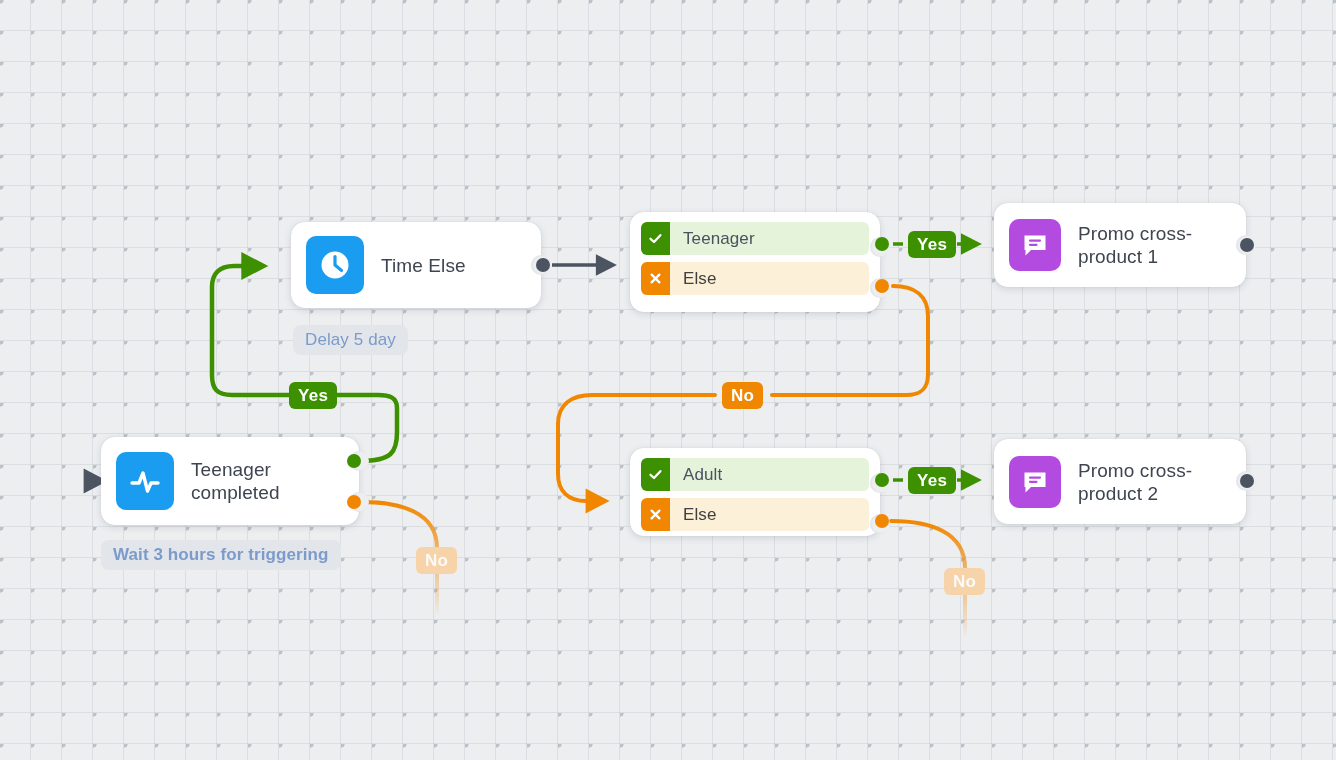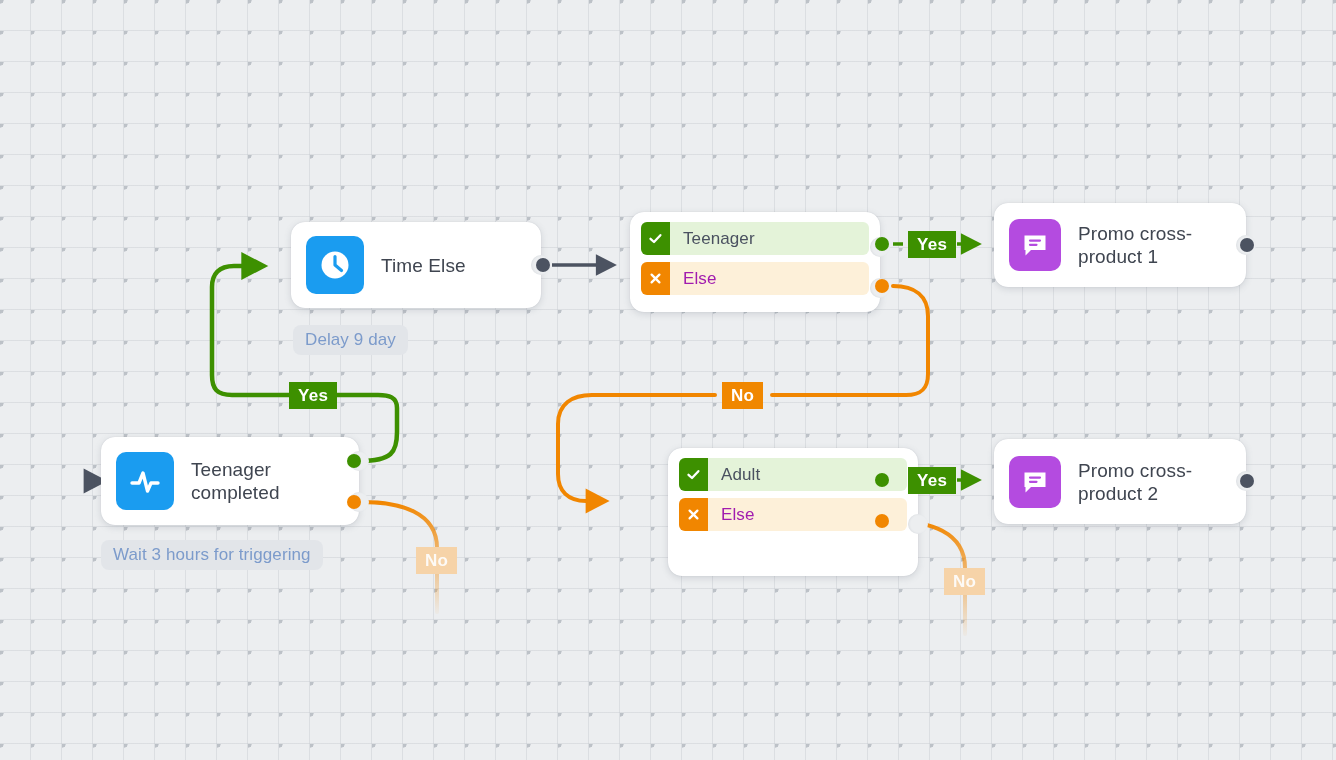--- a/index.html
+++ b/index.html
@@ -134,21 +134,21 @@
     flex: 1 1 auto;
     font-size: 17px;
     padding-left: 13px;
     letter-spacing: 0.1px;
   }
   .cond-yes { background: #e4f3d9; }
   .cond-yes .cond-mark { background: #3d9000; }
   .cond-yes .cond-text { color: #4a5160; }
   .cond-else { background: #fdf0d9; }
   .cond-else .cond-mark { background: #f18600; }
-  .cond-else .cond-text { color: #a21caf; }
+  .cond-else .cond-text { color: #404040; }
 
   
   .dot {
     position: absolute;
     width: 14px;
     height: 14px;
     border-radius: 50%;
     z-index: 6;
   }
   .dot-green  { background: #3d9000; }
@@ -156,21 +156,21 @@
   .dot-dark   { background: #4c5361; }
 
   
   .badge {
     position: absolute;
     display: flex;
     align-items: center;
     justify-content: center;
     height: 27px;
     padding: 0 9px;
-    border-radius: 0;
+    border-radius: 6px;
     color: #ffffff;
     font-size: 17px;
     font-weight: bold;
     letter-spacing: 0.3px;
     z-index: 7;
     box-sizing: border-box;
   }
   .badge-yes { background: #3d9000; }
   .badge-no  { background: #f08700; }
   .badge-faded { background: #f6d3a8; color: #fdfaf6; }
@@ -296,23 +296,23 @@
   <div class="badge badge-no" style="left:722px; top:382px;">No</div>
 
   <div class="badge badge-yes" style="left:908px; top:231px;">Yes</div>
 
   <div class="badge badge-yes" style="left:908px; top:467px;">Yes</div>
 
   <div class="badge badge-faded" style="left:416px; top:547px;">No</div>
 
   <div class="badge badge-faded" style="left:944px; top:568px;">No</div>
 
-  <div class="chip" style="left:293px; top:325px;">Delay 9 day</div>
-
-  <div class="chip" style="left:101px; top:540px;">Wait 3 hours for triggering</div>
+  <div class="chip" style="left:293px; top:325px;">Delay 5 day</div>
+
+  <div class="chip" style="left:101px; top:540px;font-weight:bold;">Wait 3 hours for triggering</div>
 
   <div class="node node-action" style="left:101px; top:437px; width:258px; height:88px;">
     <div class="notch" style="top:14px;"></div>
     <div class="notch" style="top:55px;"></div>
     <div class="node-inner">
       <div class="sq-icon">
         <svg width="34" height="34" viewBox="0 0 34 34" aria-hidden="true">
           <path d="M4,19 L11,19 L15,9 L19.5,27 L23,19 L30,19" stroke="#ffffff" stroke-width="3.4" fill="none" stroke-linecap="round" stroke-linejoin="round"></path>
         </svg>
       </div>
@@ -354,21 +354,21 @@
         <svg width="15" height="15" viewBox="0 0 15 15" aria-hidden="true">
           <path d="M3.6,3.6 L11.4,11.4 M11.4,3.6 L3.6,11.4" stroke="#fff" stroke-width="2.3" fill="none" stroke-linecap="round"></path>
         </svg>
       </span>
       <span class="cond-text">Else</span>
     </div>
   </div>
   <div class="dot dot-green" style="left:875px; top:237px;"></div>
   <div class="dot dot-orange" style="left:875px; top:279px;"></div>
 
-  <div class="node node-cond" style="left:630px; top:448px; width:250px; height:128px;margin-left:38px;">
+  <div class="node node-cond" style="left:630px; top:448px; width:250px; height:88px;">
     <div class="notch" style="top:25px;"></div>
     <div class="notch" style="top:66px;"></div>
 
     <div class="cond-row cond-yes">
       <span class="cond-mark">
         <svg width="15" height="15" viewBox="0 0 15 15" aria-hidden="true">
           <path d="M2.5,7.8 L6,11 L12.4,4.2" stroke="#fff" stroke-width="2.3" fill="none" stroke-linecap="round" stroke-linejoin="round"></path>
         </svg>
       </span>
       <span class="cond-text">Adult</span>

